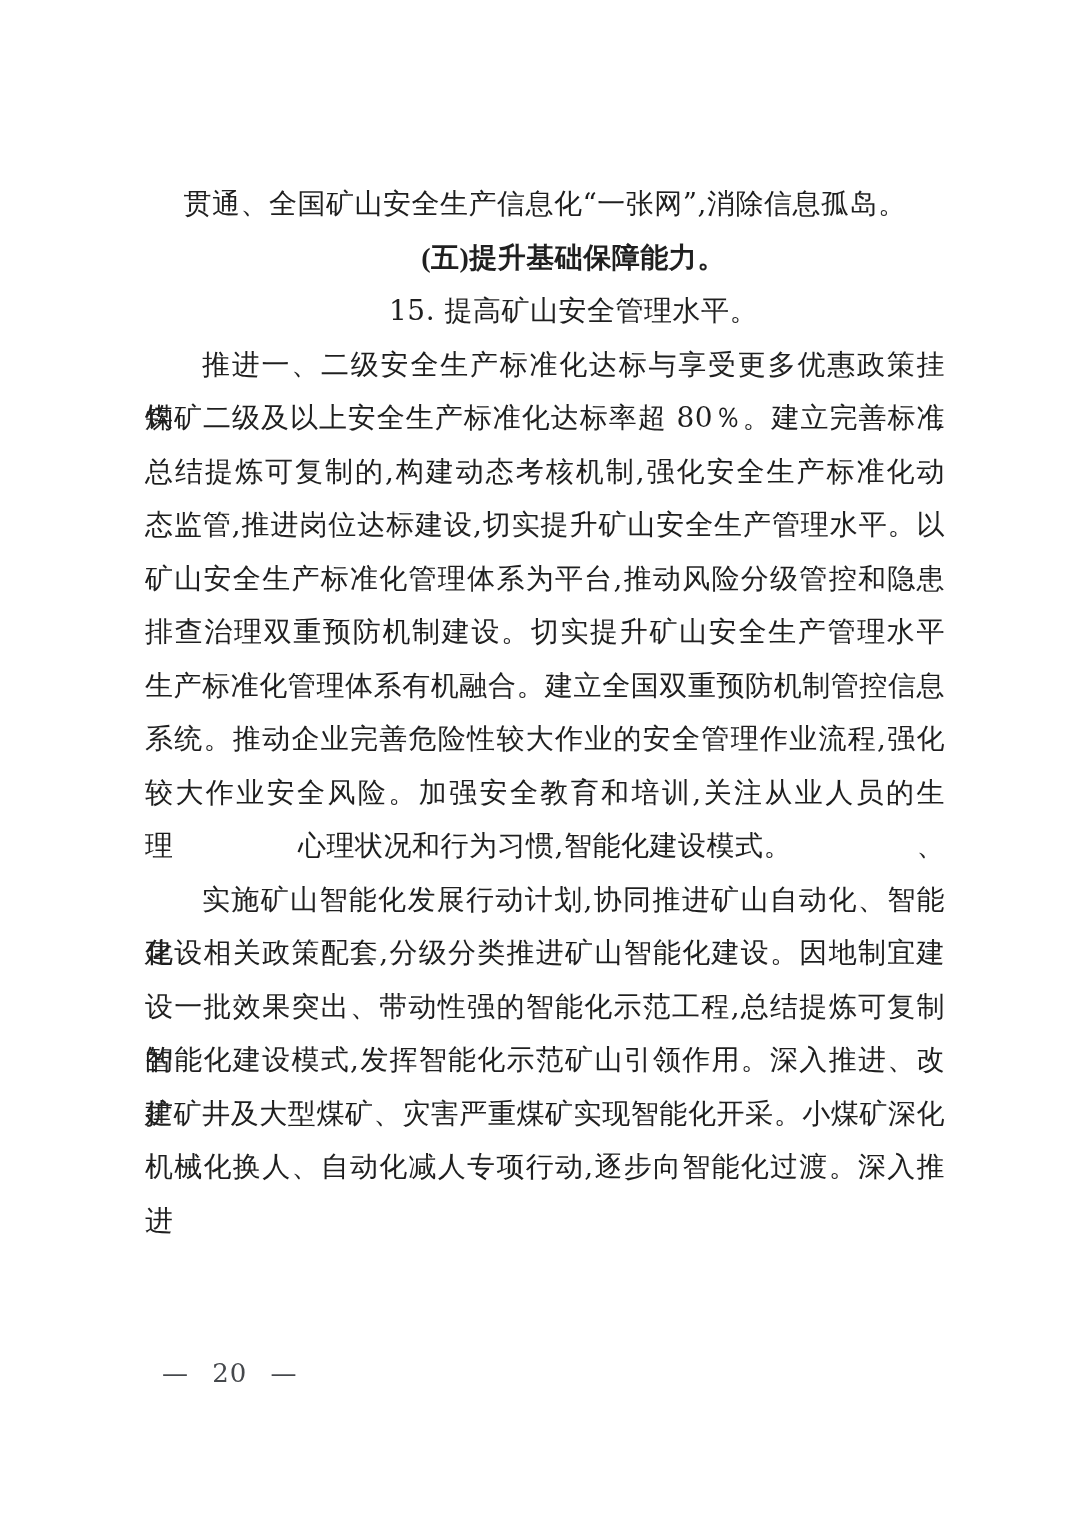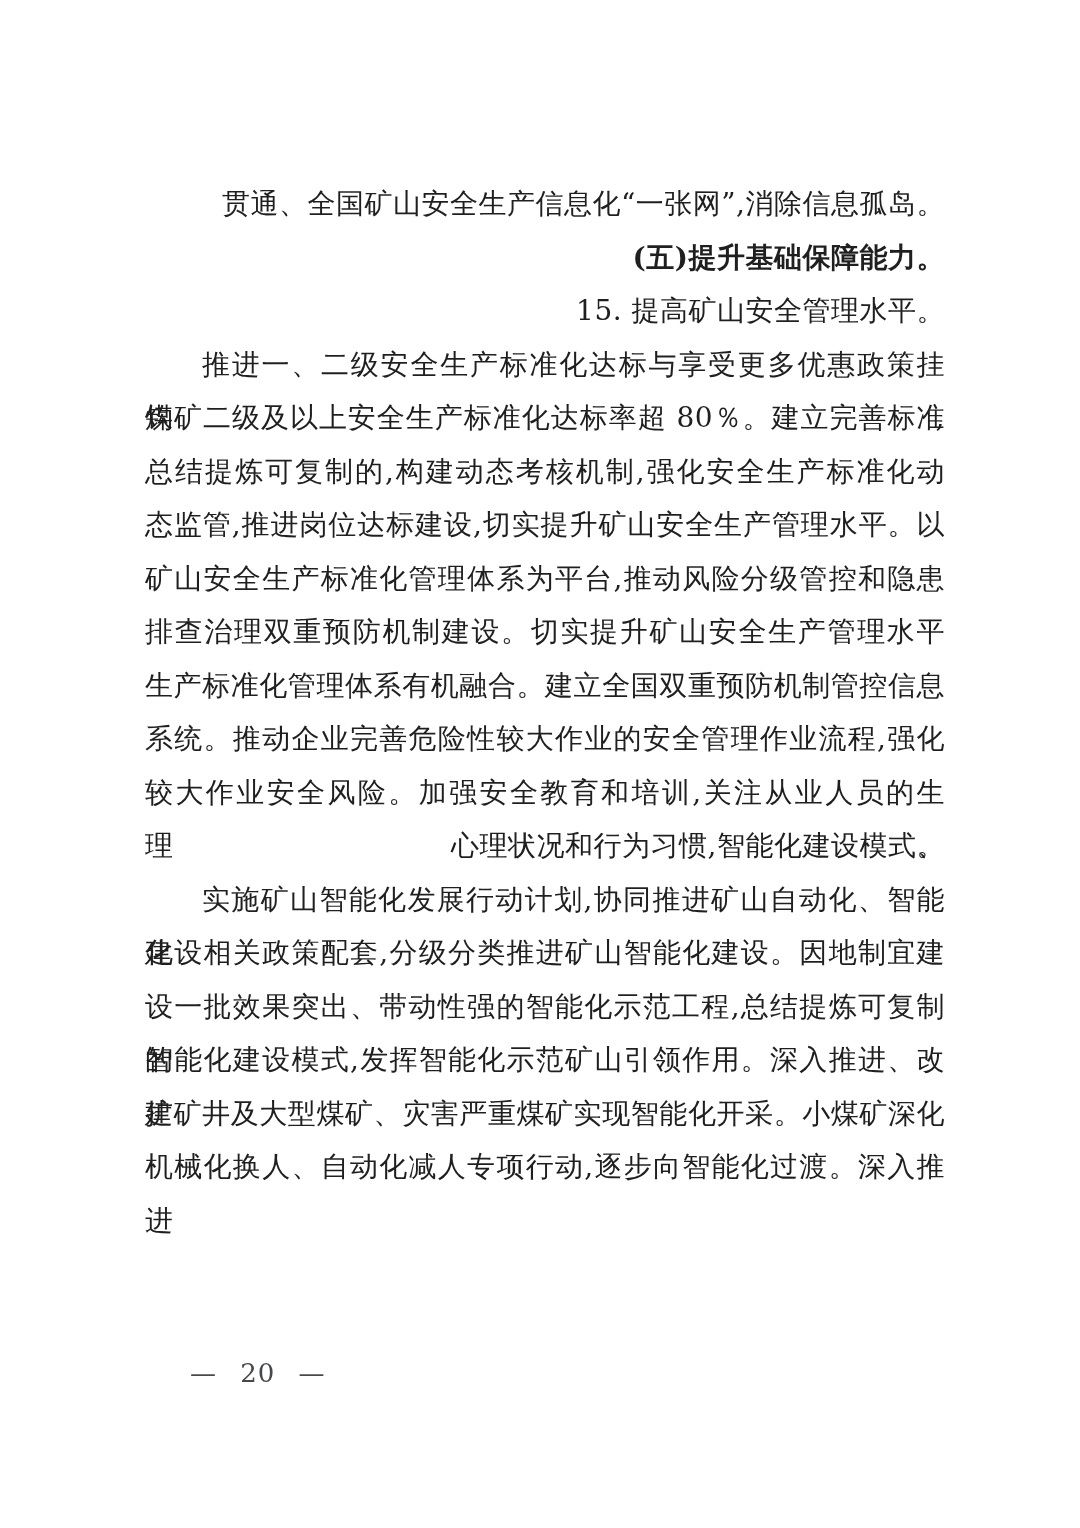--- a/index.html
+++ b/index.html
@@ -20,44 +20,44 @@
     position: absolute;
     left: 145px;
     top: 177px;
     width: 800px;
   }
   .line {
     font-size: 28px;
     height: 53.5px;
     line-height: 53.5px;
     white-space: nowrap;
-    text-align: right;
+    text-align: center;
     letter-spacing: 0.5px;
   }
   .line.justify {
     white-space: normal;
     text-align: justify;
     text-align-last: justify;
   }
   .line.indent {
     text-indent: 57px;
   }
   .line.bold {
     font-weight: bold;
+    font-family: Liberation Serif, serif;
   }
   .footer {
     position: absolute;
     left: 162px;
     top: 1358px;
     font-size: 26px;
     color: #45484c;
     letter-spacing: 1px;
     word-spacing: 14px;
     font-family: "DejaVu Serif", "Liberation Serif", serif;
-    margin-left: 28px;
   }
 </style>
 </head>
 <body>
 
 <div class="page">
   <div class="content">
       <div class="line">贯通、全国矿山安全生产信息化“一张网”,消除信息孤岛。</div>
       <div class="line indent bold">(五)提升基础保障能力。</div>
       <div class="line indent">15. 提高矿山安全管理水平。</div>

